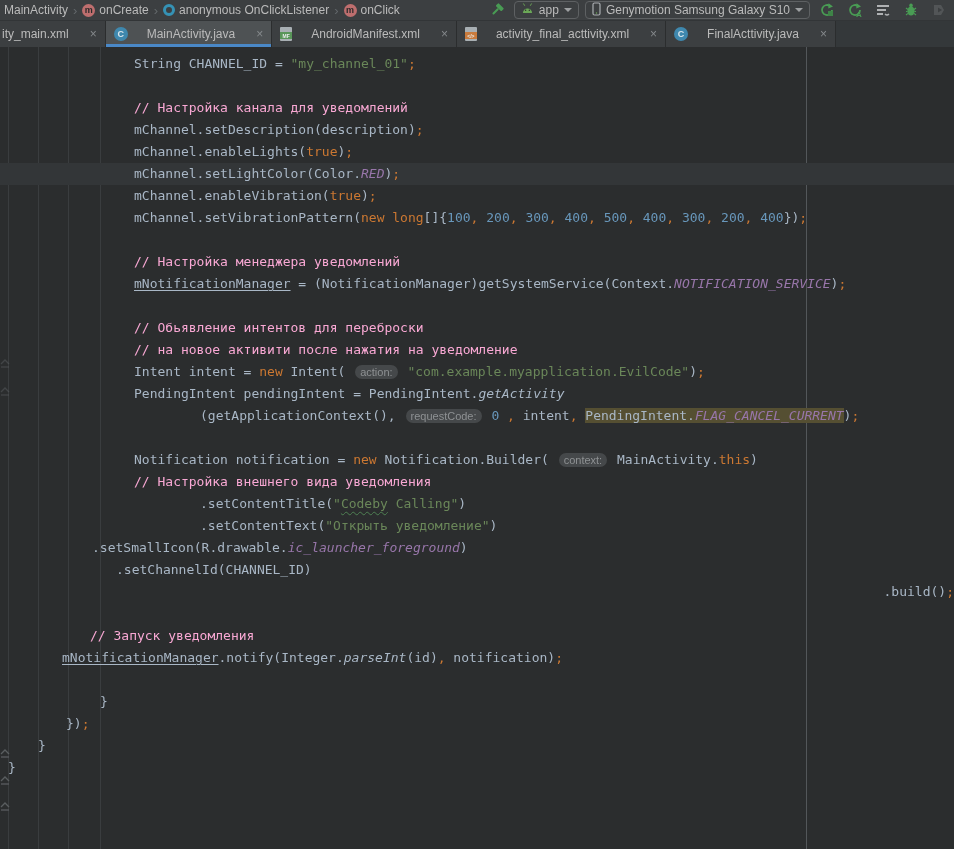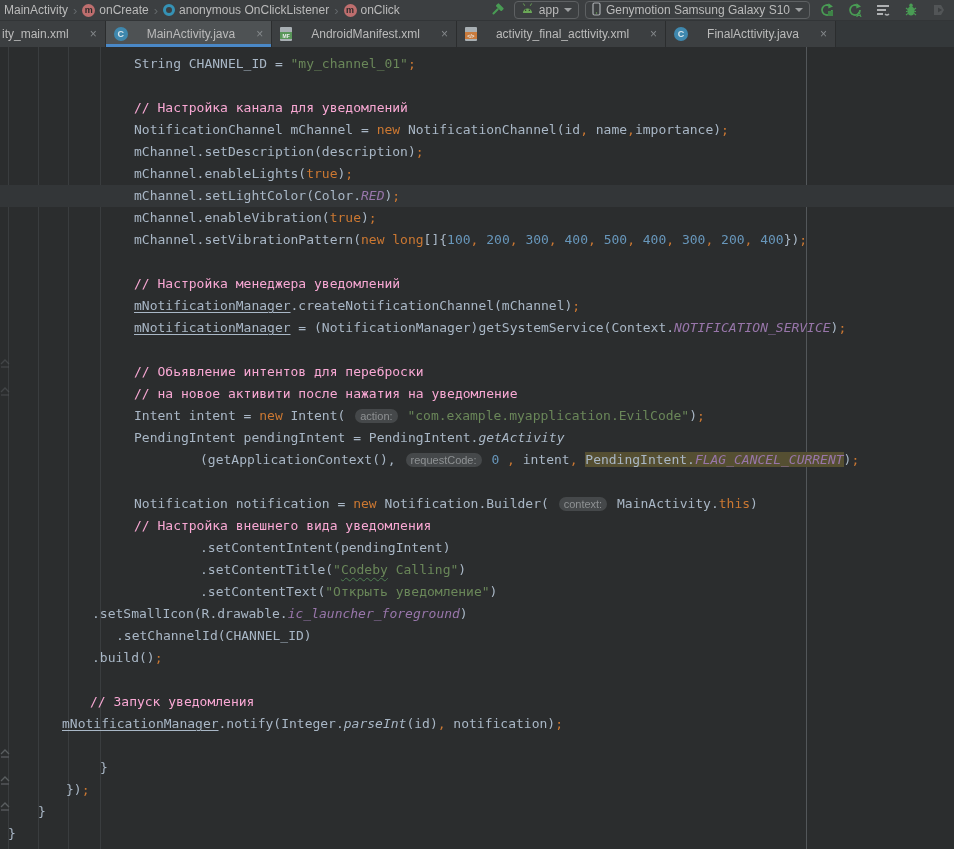--- a/index.html
+++ b/index.html
@@ -201,45 +201,42 @@
       <div class="guide" style="left: 8px;"></div>
       <div class="guide" style="left: 38px;"></div>
       <div class="guide" style="left: 68px;"></div>
       <div class="guide" style="left: 100px;"></div>
     </div>
   <div class="margin-line" id="marginline" style="left: 806px;"></div>
   <div class="code" id="codelines">
       <div class="code-line" style="padding-left: 134px;"><span class="tk-d">String CHANNEL_ID = </span><span class="tk-s">"my_channel_01"</span><span class="tk-p">;</span></div>
       <div class="code-line" style="padding-left: 134px;"></div>
       <div class="code-line" style="padding-left: 134px;"><span class="tk-c">// Настройка канала для уведомлений</span></div>
-      <div class="code-line" style="padding-left: 134px;"><span class="tk-d">NotificationChannel mChannel = </span><span class="tk-k">new</span><span class="tk-d"> NotificationChannel(id</span><span class="tk-p">,</span><span class="tk-d"> name</span><span class="tk-p">,</span><span class="tk-d">importance)</span><span class="tk-p">;</span></div>
       <div class="code-line" style="padding-left: 134px;"><span class="tk-d">mChannel.setDescription(description)</span><span class="tk-p">;</span></div>
       <div class="code-line" style="padding-left: 134px;"><span class="tk-d">mChannel.enableLights(</span><span class="tk-k">true</span><span class="tk-d">)</span><span class="tk-p">;</span></div>
       <div class="code-line current" style="padding-left: 134px;"><span class="tk-d">mChannel.setLightColor(Color.</span><span class="tk-sc">RED</span><span class="tk-d">)</span><span class="tk-p">;</span></div>
       <div class="code-line" style="padding-left: 134px;"><span class="tk-d">mChannel.enableVibration(</span><span class="tk-k">true</span><span class="tk-d">)</span><span class="tk-p">;</span></div>
       <div class="code-line" style="padding-left: 134px;"><span class="tk-d">mChannel.setVibrationPattern(</span><span class="tk-k">new</span><span class="tk-d"> </span><span class="tk-k">long</span><span class="tk-d">[]{</span><span class="tk-n">100</span><span class="tk-p">, </span><span class="tk-n">200</span><span class="tk-p">, </span><span class="tk-n">300</span><span class="tk-p">, </span><span class="tk-n">400</span><span class="tk-p">, </span><span class="tk-n">500</span><span class="tk-p">, </span><span class="tk-n">400</span><span class="tk-p">, </span><span class="tk-n">300</span><span class="tk-p">, </span><span class="tk-n">200</span><span class="tk-p">, </span><span class="tk-n">400</span><span class="tk-d">})</span><span class="tk-p">;</span></div>
       <div class="code-line" style="padding-left: 134px;"></div>
       <div class="code-line" style="padding-left: 134px;"><span class="tk-c">// Настройка менеджера уведомлений</span></div>
-      <div class="code-line" style="padding-left: 134px;"><span class="tk-f">mNotificationManager</span><span class="tk-d">.createNotificationChannel(mChannel)</span><span class="tk-p">;</span></div>
       <div class="code-line" style="padding-left: 134px;"><span class="tk-f">mNotificationManager</span><span class="tk-d"> = (NotificationManager)getSystemService(Context.</span><span class="tk-sc">NOTIFICATION_SERVICE</span><span class="tk-d">)</span><span class="tk-p">;</span></div>
       <div class="code-line" style="padding-left: 134px;"></div>
       <div class="code-line" style="padding-left: 134px;"><span class="tk-c">// Обьявление интентов для переброски</span></div>
       <div class="code-line" style="padding-left: 134px;"><span class="tk-c">// на новое активити после нажатия на уведомление</span></div>
       <div class="code-line" style="padding-left: 134px;"><span class="tk-d">Intent intent = </span><span class="tk-k">new</span><span class="tk-d"> Intent( </span><span class="tk-h">action:</span><span class="tk-d"> </span><span class="tk-s">"com.example.myapplication.EvilCode"</span><span class="tk-d">)</span><span class="tk-p">;</span></div>
       <div class="code-line" style="padding-left: 134px;"><span class="tk-d">PendingIntent pendingIntent = PendingIntent.</span><span class="tk-sm">getActivity</span></div>
       <div class="code-line" style="padding-left: 200px;"><span class="tk-d">(getApplicationContext(), </span><span class="tk-h">requestCode:</span><span class="tk-d"> </span><span class="tk-n">0</span><span class="tk-d"> </span><span class="tk-p">,</span><span class="tk-d"> intent</span><span class="tk-p">,</span><span class="tk-d"> </span><span class="tk-hl tk-d">PendingIntent.</span><span class="tk-hl tk-sc">FLAG_CANCEL_CURRENT</span><span class="tk-d">)</span><span class="tk-p">;</span></div>
       <div class="code-line" style="padding-left: 134px;"></div>
       <div class="code-line" style="padding-left: 134px;"><span class="tk-d">Notification notification = </span><span class="tk-k">new</span><span class="tk-d"> Notification.Builder( </span><span class="tk-h">context:</span><span class="tk-d"> MainActivity.</span><span class="tk-k">this</span><span class="tk-d">)</span></div>
       <div class="code-line" style="padding-left: 134px;"><span class="tk-c">// Настройка внешнего вида уведомления</span></div>
-      <div class="code-line" style="padding-left: 200px;"><span class="tk-d">.setContentIntent(pendingIntent)</span></div>
       <div class="code-line" style="padding-left: 200px;"><span class="tk-d">.setContentTitle(</span><span class="tk-s">"</span><span class="tk-s tk-w">Codeby</span><span class="tk-s"> Calling"</span><span class="tk-d">)</span></div>
       <div class="code-line" style="padding-left: 200px;"><span class="tk-d">.setContentText(</span><span class="tk-s">"Открыть уведомление"</span><span class="tk-d">)</span></div>
       <div class="code-line" style="padding-left: 92px;"><span class="tk-d">.setSmallIcon(R.drawable.</span><span class="tk-sc">ic_launcher_foreground</span><span class="tk-d">)</span></div>
       <div class="code-line" style="padding-left: 116px;"><span class="tk-d">.setChannelId(CHANNEL_ID)</span></div>
-      <div class="code-line" style="padding-left: 92px;"><span class="tk-d">.build()</span><span class="tk-p">;</span></div>
+      <div class="code-line" style="padding-left: 92px; text-align: right;"><span class="tk-d">.build()</span><span class="tk-p">;</span></div>
       <div class="code-line" style="padding-left: 134px;"></div>
       <div class="code-line" style="padding-left: 90px;"><span class="tk-c">// Запуск уведомления</span></div>
       <div class="code-line" style="padding-left: 62px;"><span class="tk-f">mNotificationManager</span><span class="tk-d">.notify(Integer.</span><span class="tk-sm">parseInt</span><span class="tk-d">(id)</span><span class="tk-p">,</span><span class="tk-d"> notification)</span><span class="tk-p">;</span></div>
       <div class="code-line" style="padding-left: 134px;"></div>
       <div class="code-line" style="padding-left: 100px;"><span class="tk-d">}</span></div>
       <div class="code-line" style="padding-left: 66px;"><span class="tk-d">})</span><span class="tk-p">;</span></div>
       <div class="code-line" style="padding-left: 38px;"><span class="tk-d">}</span></div>
       <div class="code-line" style="padding-left: 8px;"><span class="tk-d">}</span></div>
     </div>
   <div id="folds">

